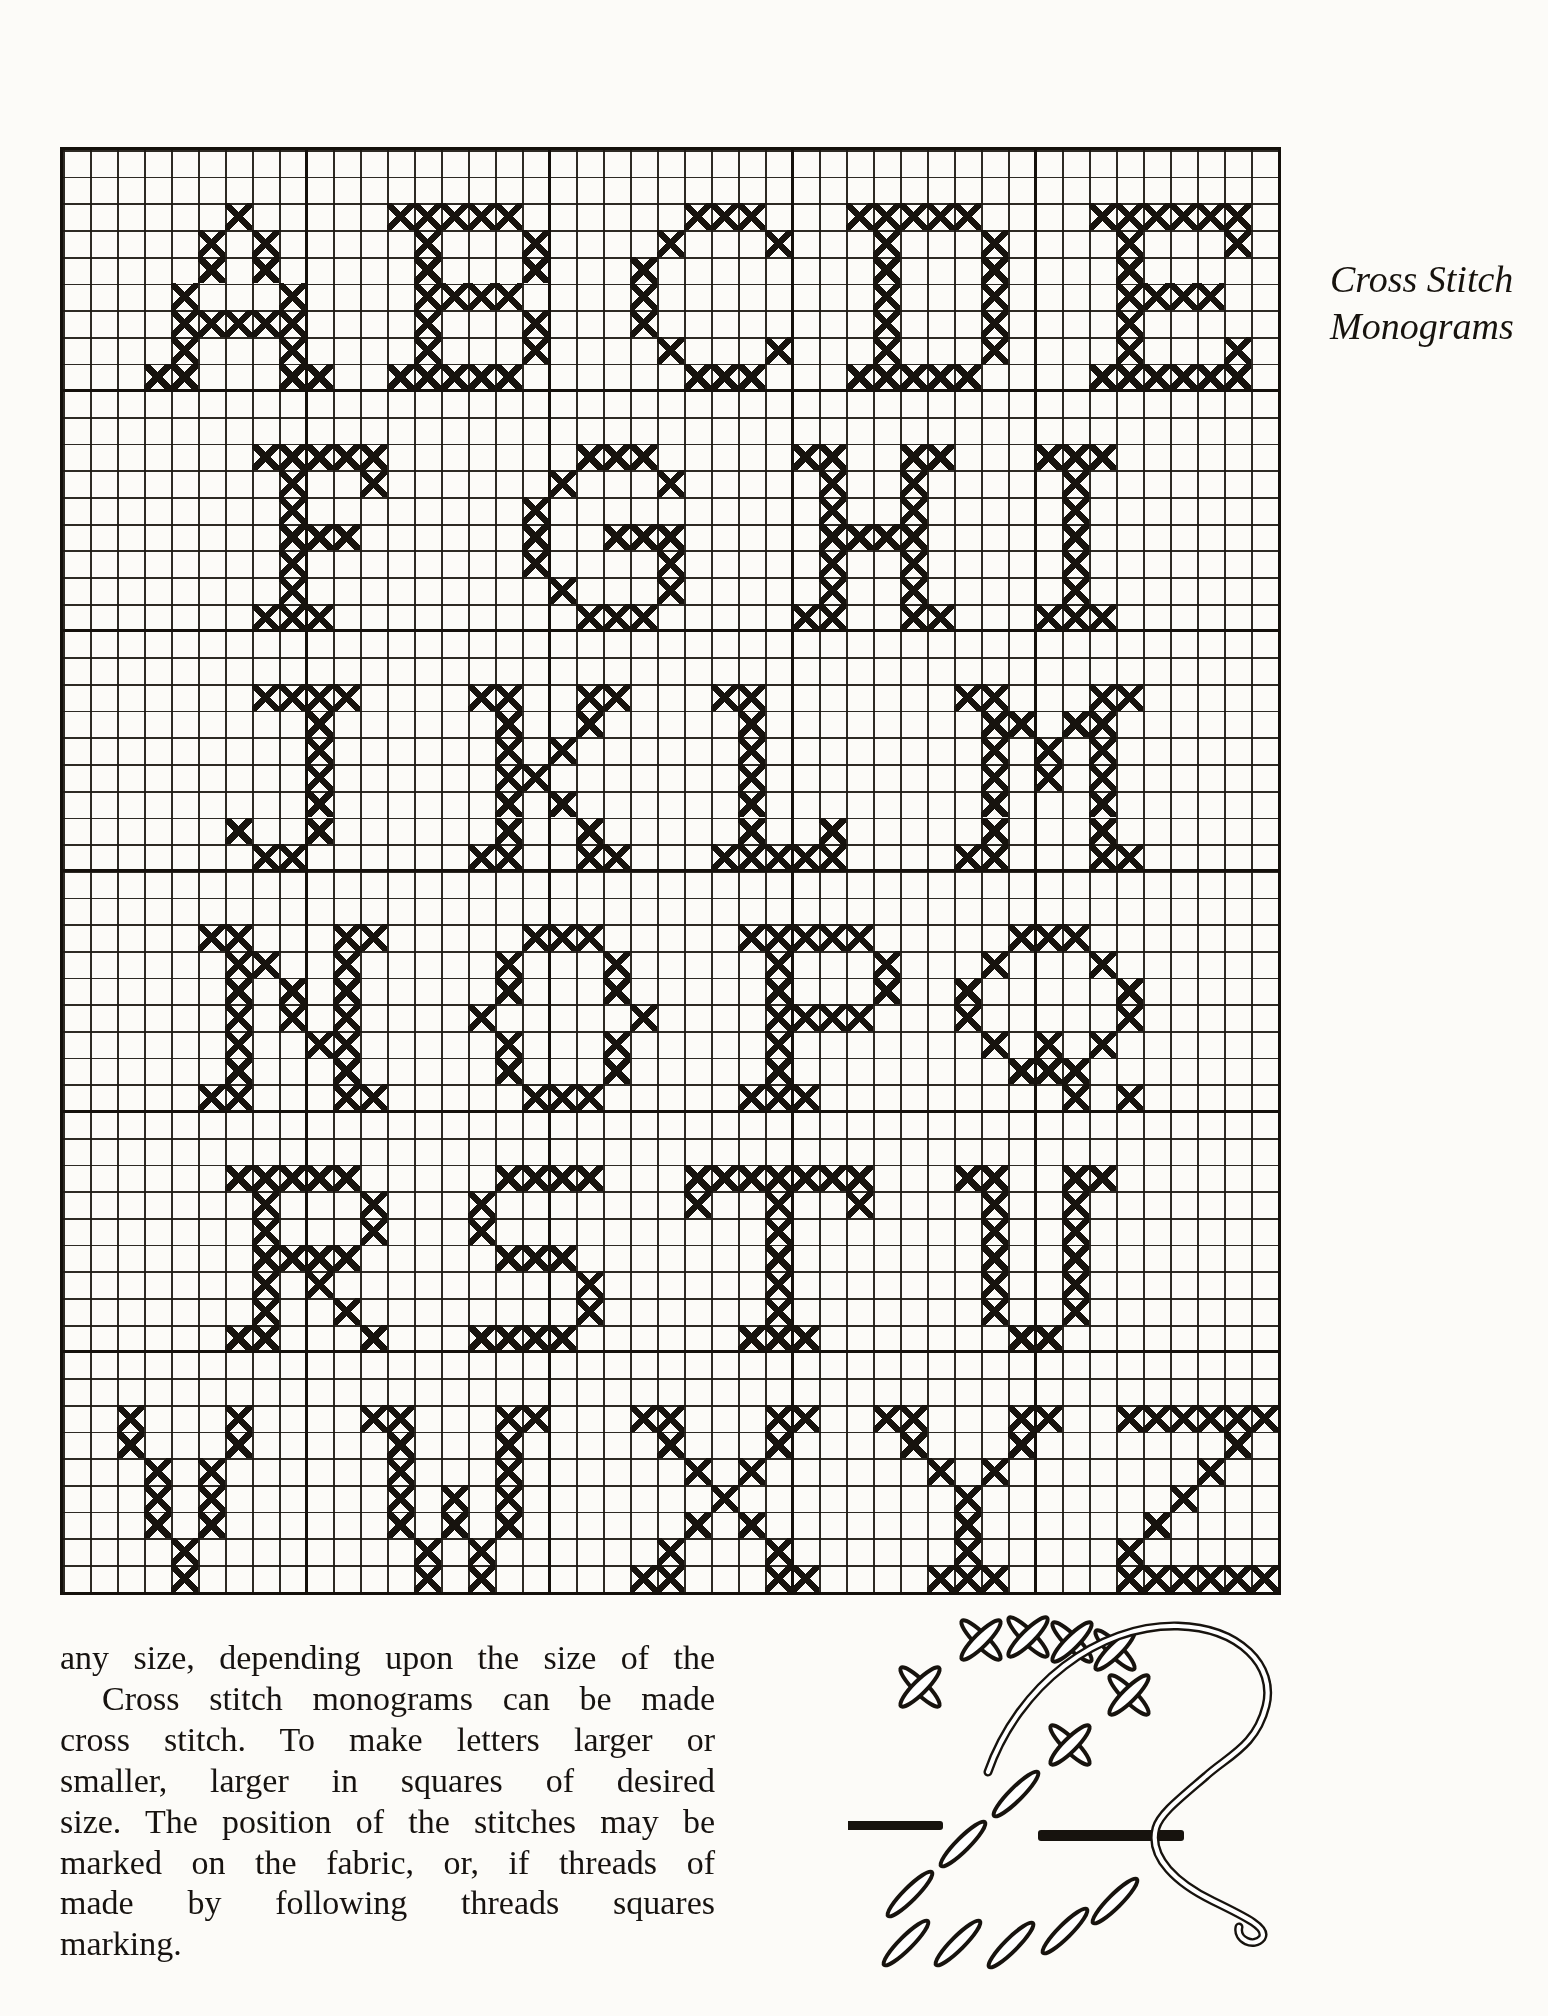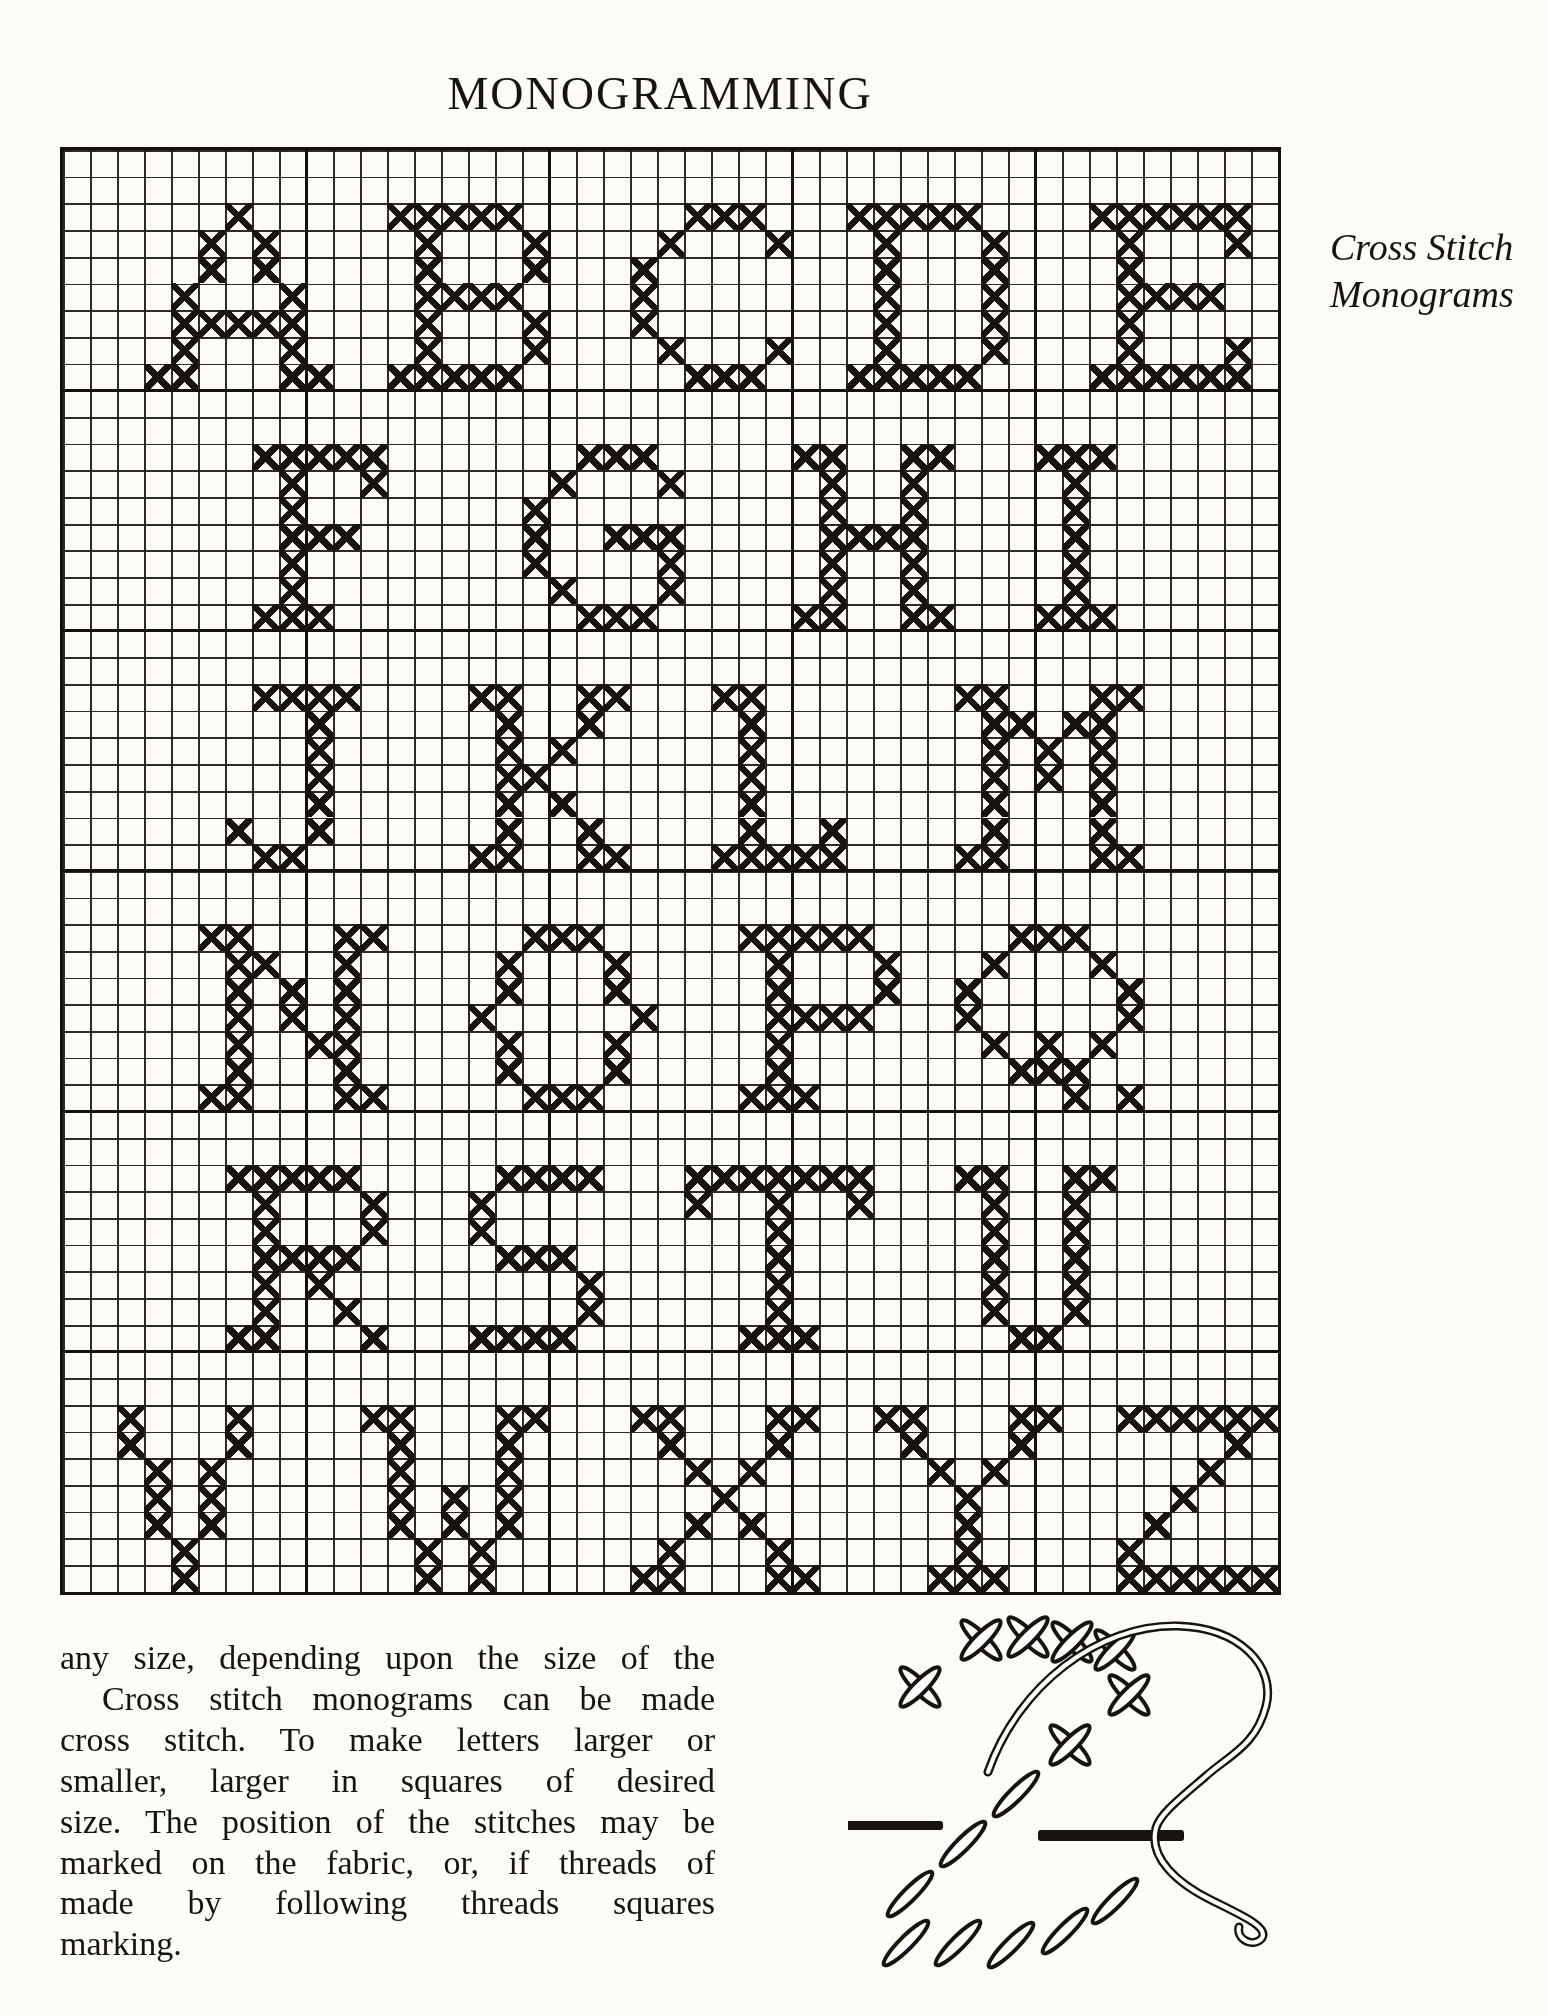--- a/index.html
+++ b/index.html
@@ -19,21 +19,21 @@
     color:var(--ink);
   }
   .page-title{
     position:absolute;left:0;top:36px;width:1320px;
     text-align:center;
     font-size:46px;letter-spacing:2px;
     font-weight:normal;
     color:var(--ink);
   }
   .caption{
-    position:absolute;left:1330px;top:224px;
+    position:absolute;left:1330px;top:256px;
     font-style:italic;
     font-size:38px;line-height:47px;
     white-space:nowrap;
   }
   .pattern-grid{
     position:absolute;left:60px;top:147px;
     width:1215px;height:1442px;
     border:3.5px solid #14100b;
     background-image:
       repeating-linear-gradient(to right, var(--gridline) 0, var(--gridline) 1.7px, transparent 1.7px, transparent 27px),
@@ -56,21 +56,20 @@
   .pline{text-align:justify;text-align-last:justify;}
   .pline.first{text-indent:42px;}
   .pline.last{text-align:left;text-align-last:left;}
   .illustration{position:absolute;left:848px;top:1594px;}
 </style>
 </head>
 <body>
 
 <div class="page">
 
-  <h1 class="page-title">MONOGRAMMING</h1>
 
   <div class="caption">
     <div>Cross Stitch</div>
     <div>Monograms</div>
   </div>
 
   <div class="pattern-grid" id="grid">
       <div class="heavy-row" style="top: 238.8px;"></div>
       <div class="heavy-row" style="top: 479.1px;"></div>
       <div class="heavy-row" style="top: 719.4px;"></div>

